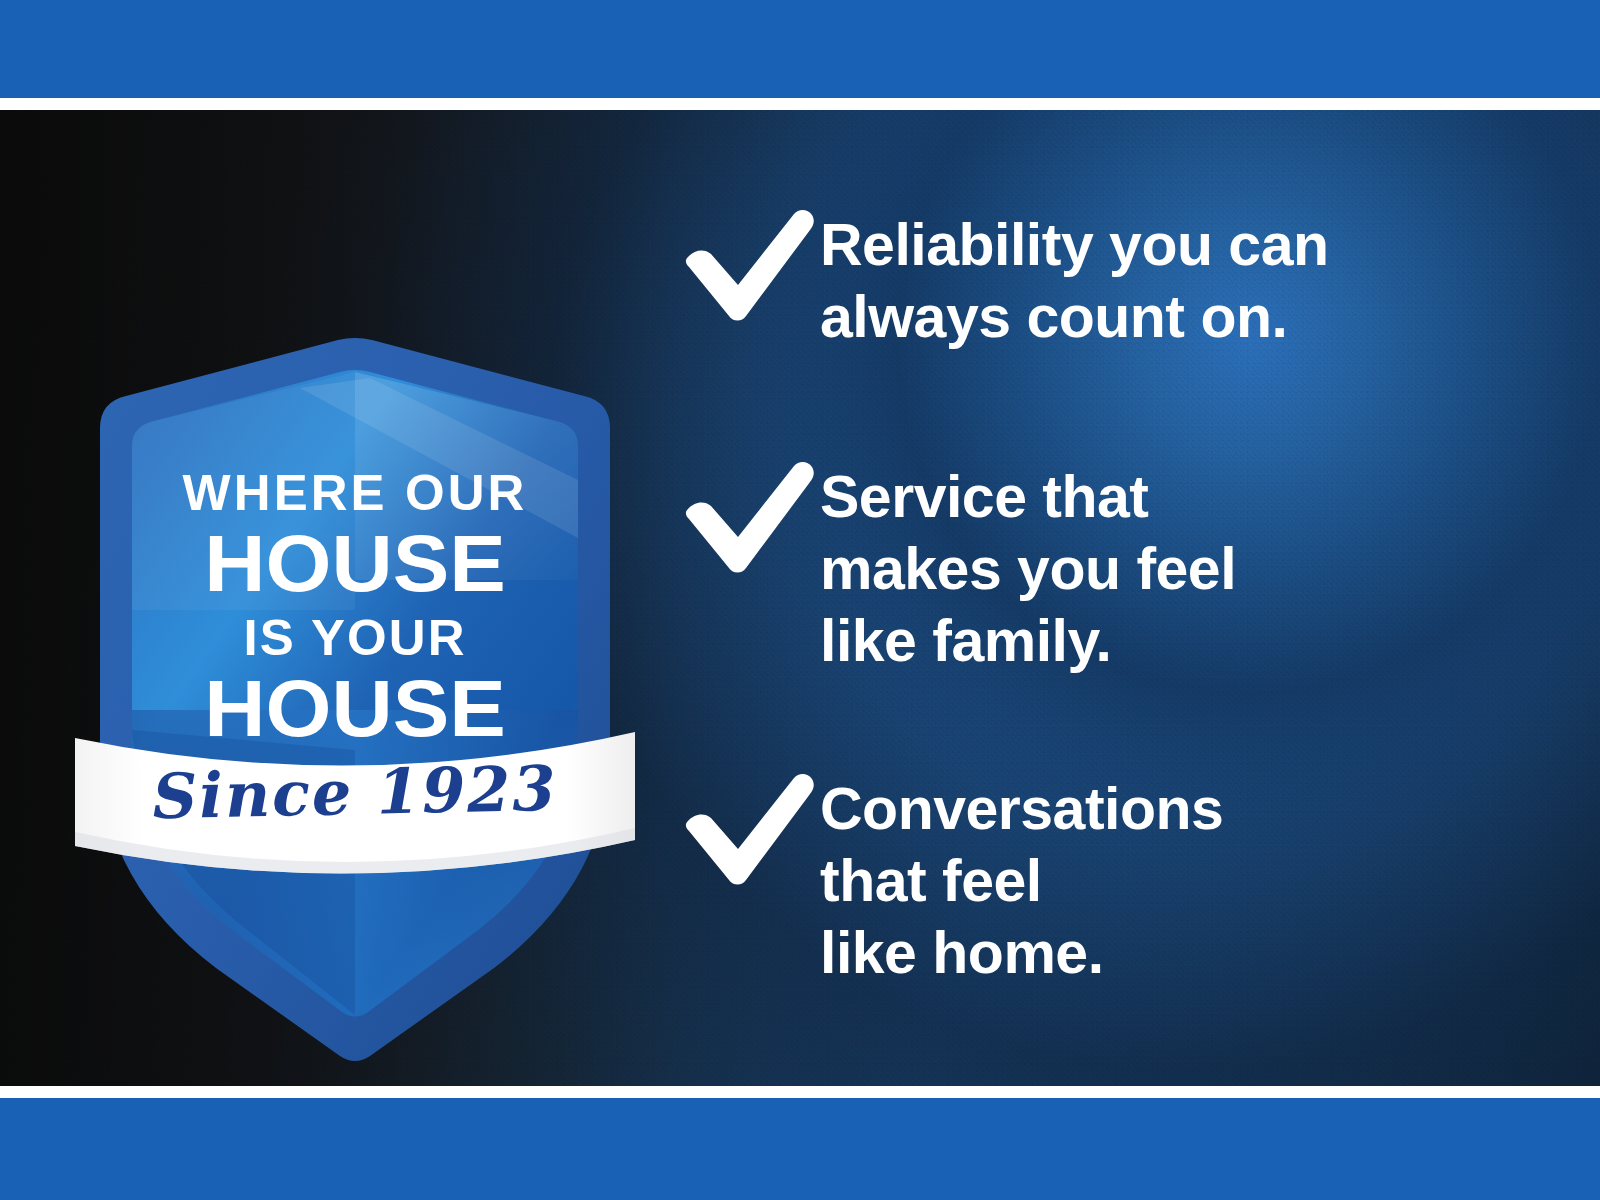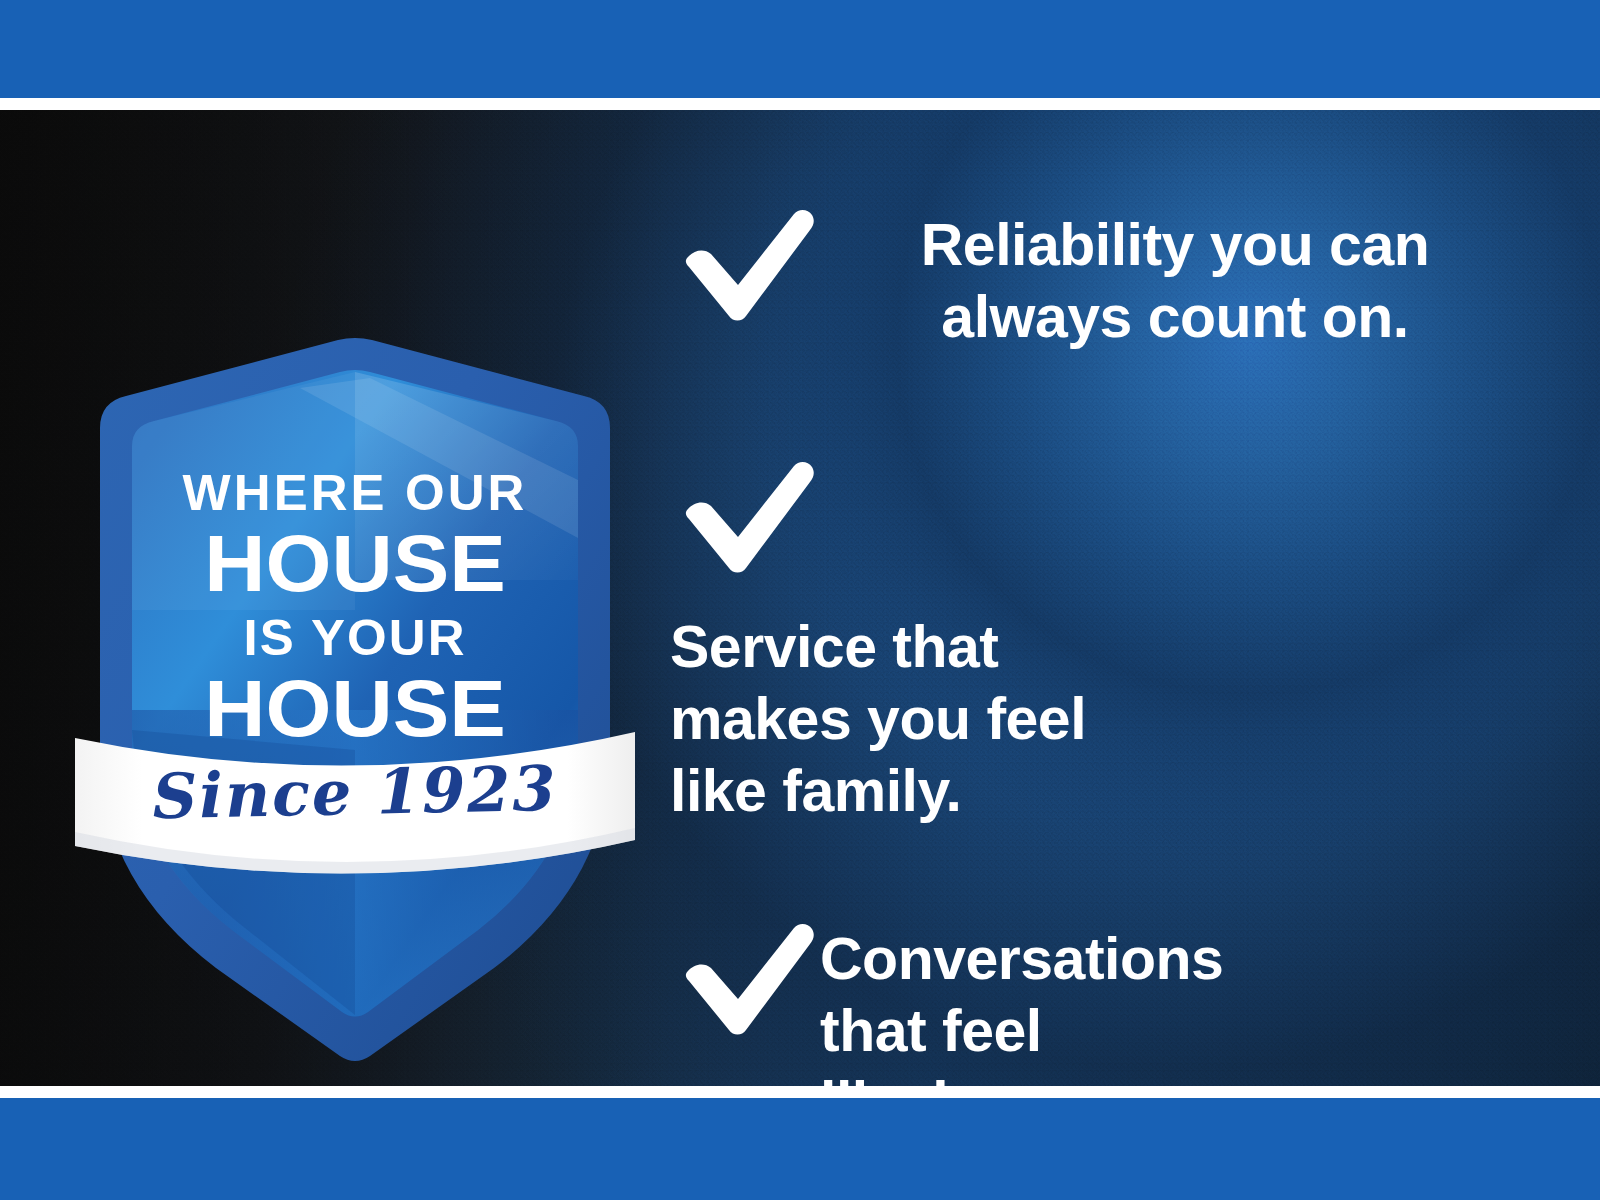--- a/index.html
+++ b/index.html
@@ -147,22 +147,22 @@
     font-family:"Liberation Sans", sans-serif;
     font-weight:700;
     font-size:59px;
     line-height:72px;
     letter-spacing:-0.5px;
     white-space:pre-line;
     padding-top:4px;
   }
 
   
-  #benefit-1 { margin-top:0px;  margin-bottom:104px;text-align:center; }
-  #benefit-2 { margin-bottom:92px;flex-direction:column; }
+  #benefit-1 { margin-top:0px;  margin-bottom:104px; }
+  #benefit-2 { margin-bottom:92px; }
   #benefit-3 { margin-bottom:8px; }
 </style>
 </head>
 <body>
 
 <div id="stage">
 
   <div id="top-bar" class="brand-bar"></div>
   <div id="top-rule" class="white-rule"></div>
 

